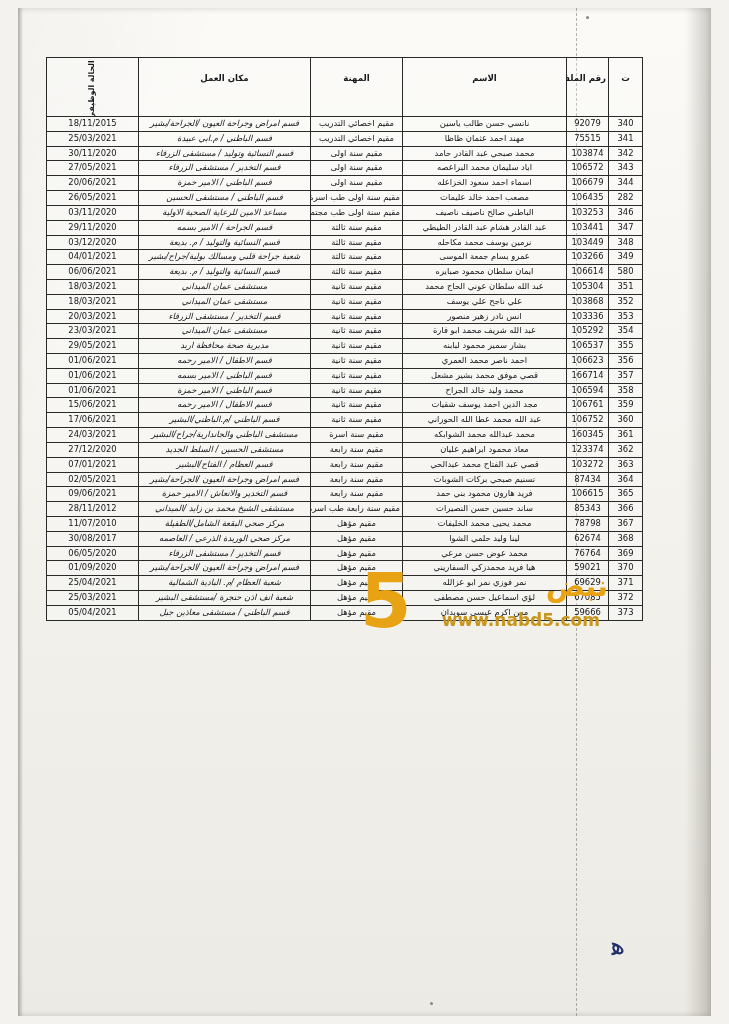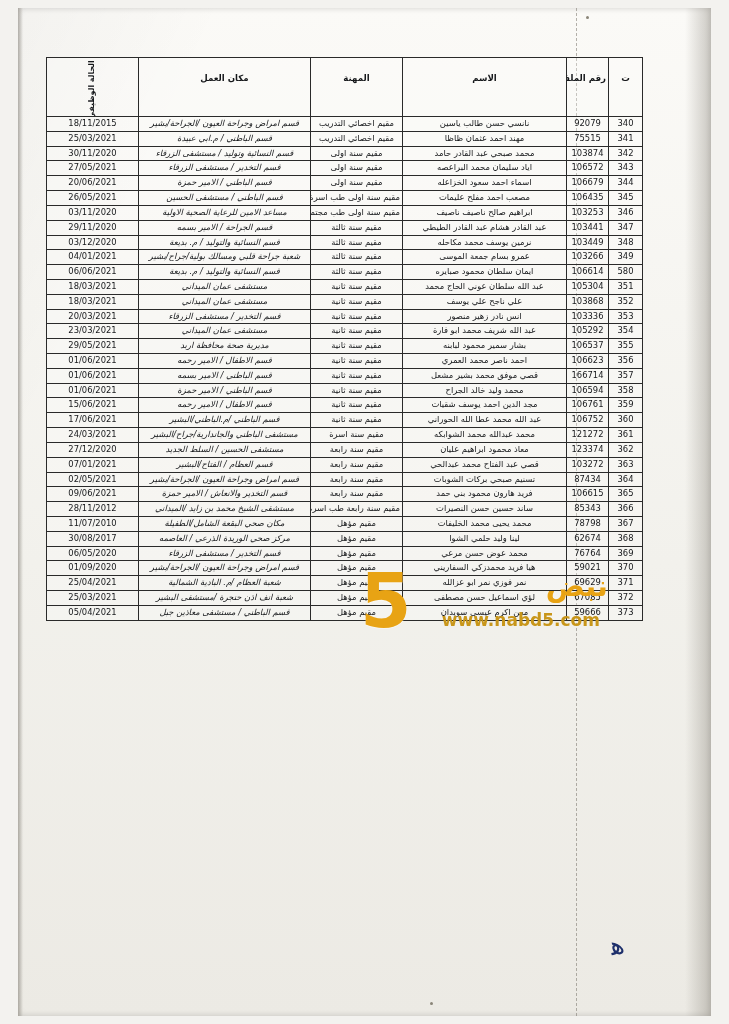--- a/index.html
+++ b/index.html
@@ -237,31 +237,31 @@
           </tr>
           <tr>
             <td class="seq">344</td>
             <td class="file">106679</td>
             <td class="name">اسماء احمد سعود الخزاعله</td>
             <td class="job">مقيم سنة اولى</td>
             <td class="place">قسم الباطني / الامير حمزة</td>
             <td class="date">20/06/2021</td>
           </tr>
           <tr>
-            <td class="seq">345</td>
+            <td class="seq">282</td>
             <td class="file">106435</td>
-            <td class="name">مصعب احمد مفلح عليمات</td>
+            <td class="name">مصعب احمد خالد عليمات</td>
             <td class="job">مقيم سنة اولى طب اسرة</td>
             <td class="place">قسم الباطني / مستشفى الحسين</td>
             <td class="date">26/05/2021</td>
           </tr>
           <tr>
             <td class="seq">346</td>
             <td class="file">103253</td>
-            <td class="name">ابراهيم صالح ناصيف ناصيف</td>
+            <td class="name">الباطني صالح ناصيف ناصيف</td>
             <td class="job">مقيم سنة اولى طب مجتمع</td>
             <td class="place">مساعد الامين للرعاية الصحية الاولية</td>
             <td class="date">03/11/2020</td>
           </tr>
           <tr>
             <td class="seq">347</td>
             <td class="file">103441</td>
             <td class="name">عبد القادر هشام عبد القادر الطيطي</td>
             <td class="job">مقيم سنة ثالثة</td>
             <td class="place">قسم الجراحة / الامير بسمه</td>
@@ -366,21 +366,21 @@
           <tr>
             <td class="seq">360</td>
             <td class="file">106752</td>
             <td class="name">عبد الله محمد عطا الله الحوراني</td>
             <td class="job">مقيم سنة ثانية</td>
             <td class="place">قسم الباطني /م.الباطني/البشير</td>
             <td class="date">17/06/2021</td>
           </tr>
           <tr>
             <td class="seq">361</td>
-            <td class="file">121272</td>
+            <td class="file">160345</td>
             <td class="name">محمد عبدالله محمد الشوابكه</td>
             <td class="job">مقيم سنة اسرة</td>
             <td class="place">مستشفى الباطني والجاندارية/جراح/البشير</td>
             <td class="date">24/03/2021</td>
           </tr>
           <tr>
             <td class="seq">362</td>
             <td class="file">123374</td>
             <td class="name">معاذ محمود ابراهيم عليان</td>
             <td class="job">مقيم سنة رابعة</td>
@@ -417,21 +417,21 @@
             <td class="name">ساند حسين حسن النصيرات</td>
             <td class="job">مقيم سنة رابعة طب اسرة</td>
             <td class="place">مستشفى الشيخ محمد بن زايد /الميداني</td>
             <td class="date">28/11/2012</td>
           </tr>
           <tr>
             <td class="seq">367</td>
             <td class="file">78798</td>
             <td class="name">محمد يحيى محمد الخليفات</td>
             <td class="job">مقيم مؤهل</td>
-            <td class="place">مكان صحي البقعة الشامل/الطفيلة</td>
+            <td class="place">مركز صحي البقعة الشامل/الطفيلة</td>
             <td class="date">11/07/2010</td>
           </tr>
           <tr>
             <td class="seq">368</td>
             <td class="file">62674</td>
             <td class="name">لينا وليد حلمي الشوا</td>
             <td class="job">مقيم مؤهل</td>
             <td class="place">مركز صحي الوريدة الذرعي / العاصمه</td>
             <td class="date">30/08/2017</td>
           </tr>

